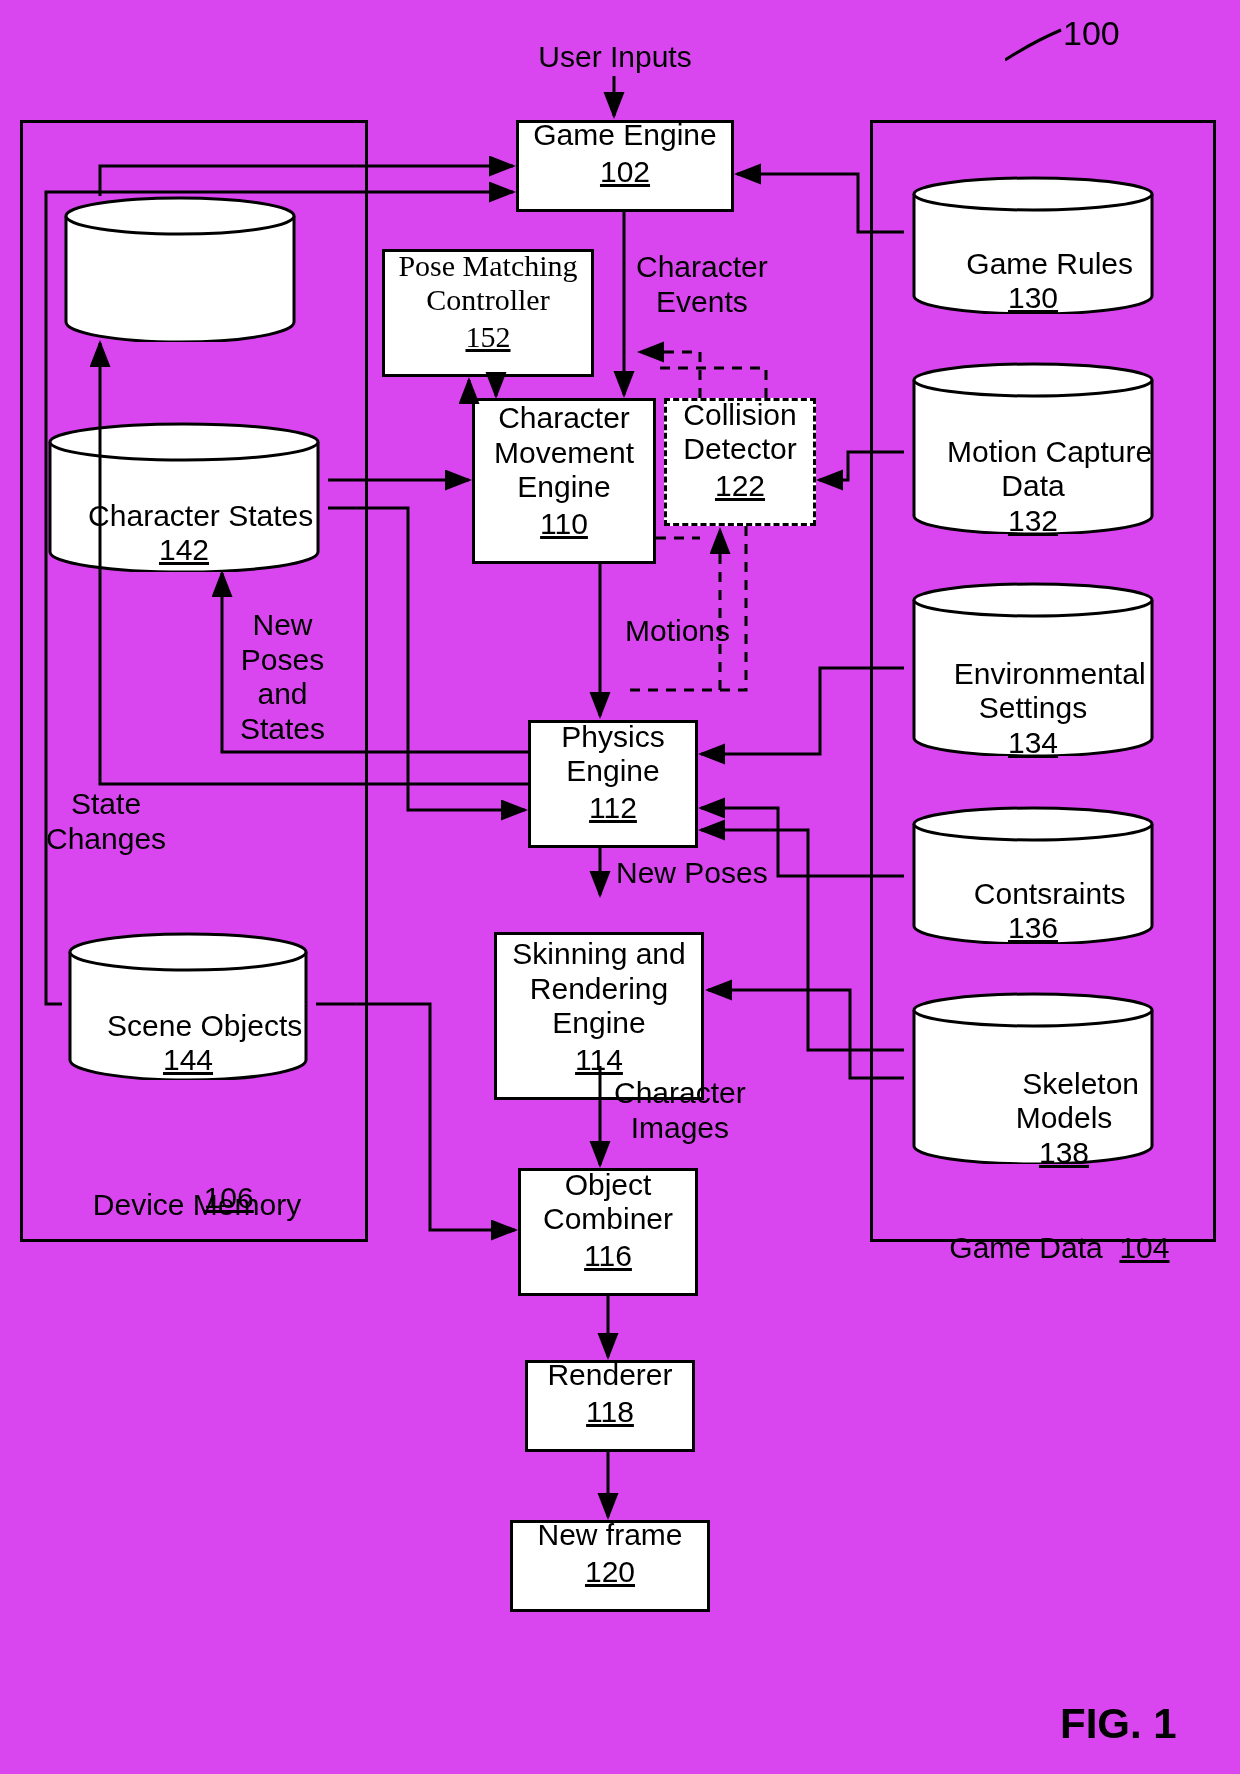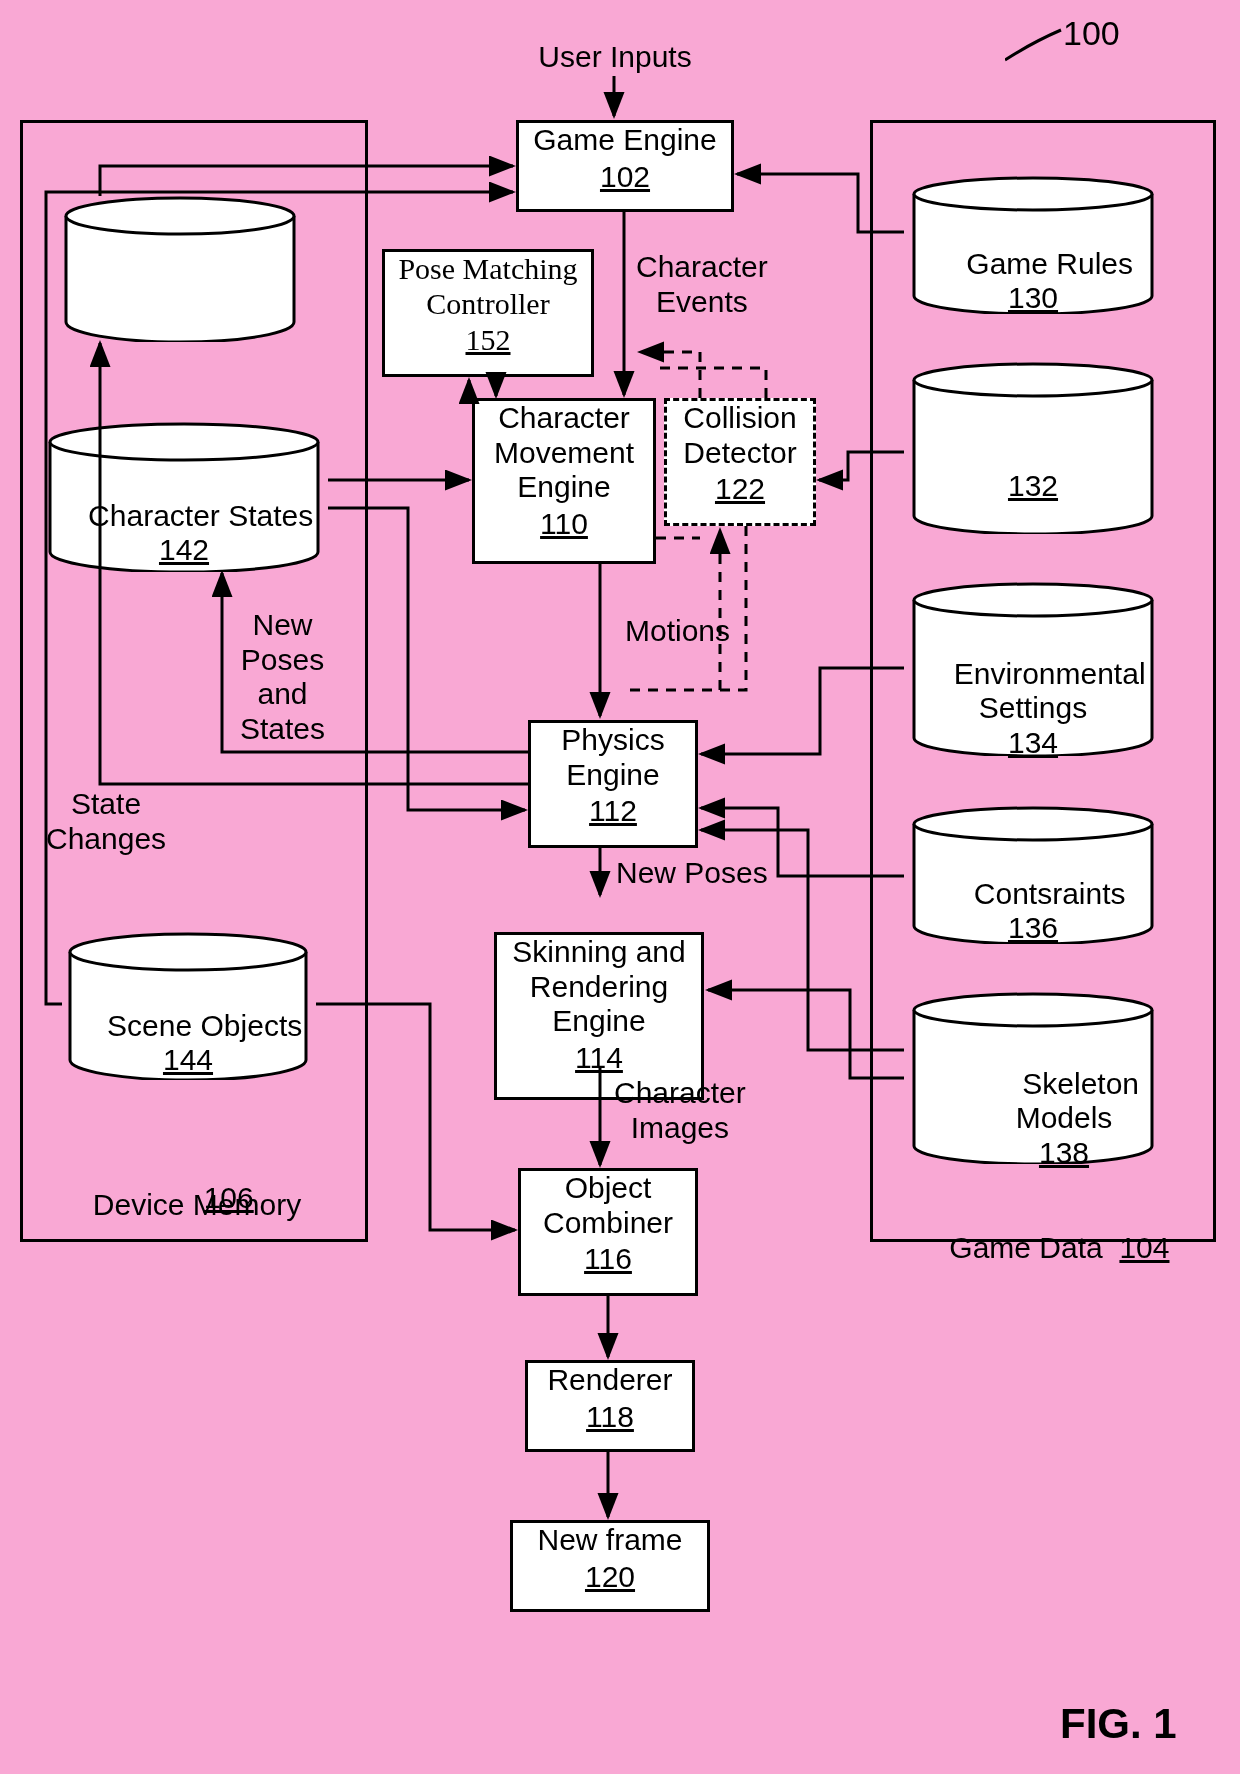--- a/index.html
+++ b/index.html
@@ -5,34 +5,34 @@
   html, body {
     margin: 0;
     padding: 0;
     background: #fff;
     font-family: "Helvetica Neue", Arial, sans-serif;
   }
   #canvas {
     position: relative;
     width: 1240px;
     height: 1774px;
-    background: #f9a8d4;
+    background: #d946ef;
   }
   .box {
     position: absolute;
     border: 3px solid #000;
     box-sizing: border-box;
     text-align: center;
     display: flex;
     flex-direction: column;
-    justify-content: flex-start;
+    justify-content: flex-end;
     align-items: center;
     font-size: 30px;
     line-height: 1.15;
-    padding: 0 6px;
+    padding: 20px 6px;
     background: #fff;
   }
   .container-box {
     position: absolute;
     border: 3px solid #000;
     box-sizing: border-box;
     background: transparent;
   }
   .dashed {
     border-style: dashed;
@@ -131,21 +131,21 @@
   </svg>
   <div class="label" style="left:904px; top:212px; width:258px;">
     <span>Game Rules</span><br><span class="ref">130</span>
   </div>
 
   <svg class="cyl" style="position:absolute; left:904px; top:362px; width:258px; height:172px;">
     <path d="M10,18 v136 a119,18 0 0 0 238,0 v-136"></path>
     <ellipse cx="129" cy="18" rx="119" ry="16"></ellipse>
   </svg>
   <div class="label" style="left:904px; top:400px; width:258px;">
-    <br><span class="ref">132</span>
+    <span>Motion Capture<br>Data</span><br><span class="ref">132</span>
   </div>
 
   <svg class="cyl" style="position:absolute; left:904px; top:582px; width:258px; height:174px;">
     <path d="M10,18 v138 a119,18 0 0 0 238,0 v-138"></path>
     <ellipse cx="129" cy="18" rx="119" ry="16"></ellipse>
   </svg>
   <div class="label" style="left:904px; top:622px; width:258px;">
     <span>Environmental<br>Settings</span><br><span class="ref">134</span>
   </div>
 

